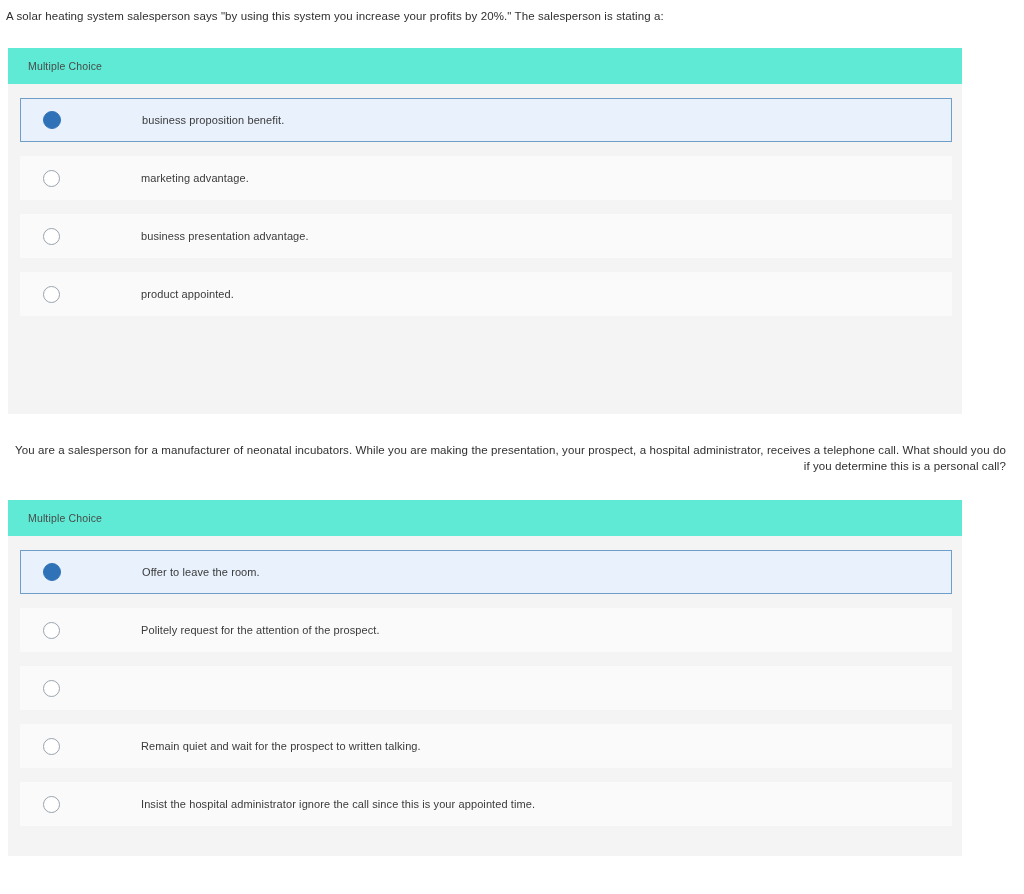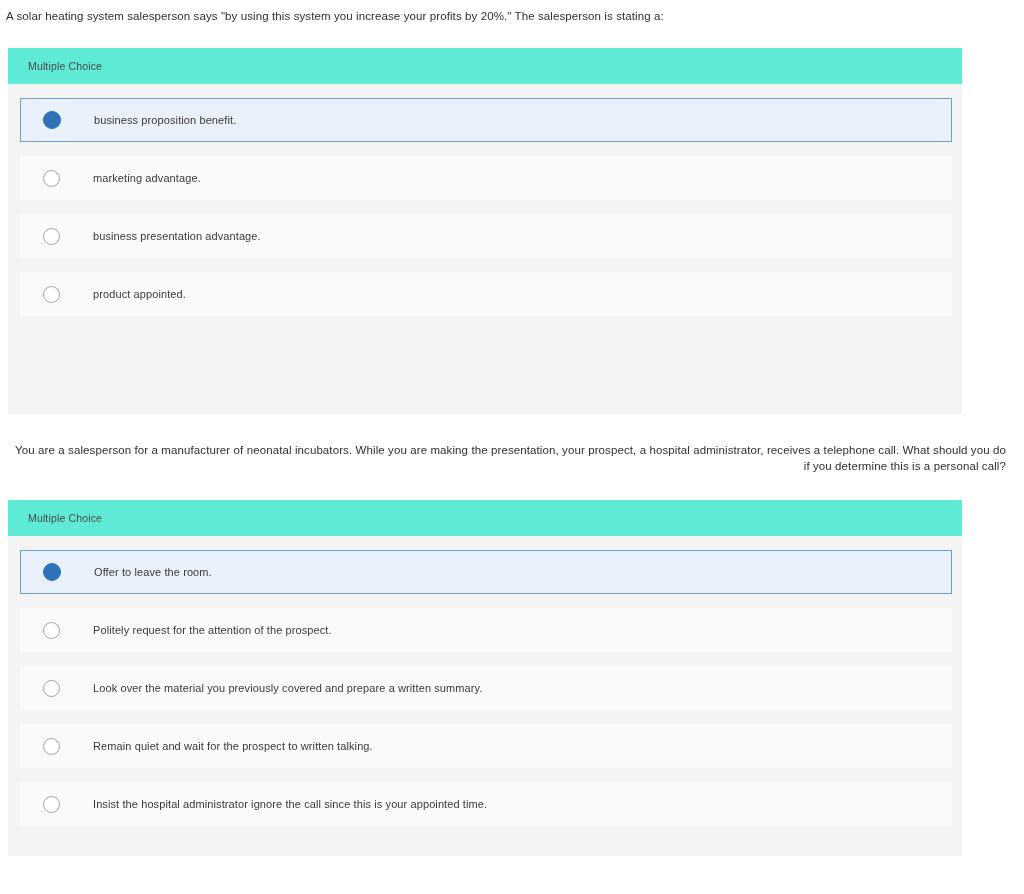--- a/index.html
+++ b/index.html
@@ -83,20 +83,21 @@
     position: relative;
     height: 44px;
     margin-bottom: 14px;
     display: flex;
     align-items: center;
     background: #fafafa;
     border: 1px solid transparent;
     box-sizing: border-box;
     padding-left: 22px;
     cursor: pointer;
+    gap: 48px;
   }
 
   .option-row:last-child {
     margin-bottom: 0;
   }
 
   .option-row.selected {
     background: #e8f1fc;
     border: 1px solid #6f9ec9;
   }
@@ -176,21 +177,20 @@
         <span class="option-label">Offer to leave the room.</span>
       </div>
 
       <div class="option-row">
         <span class="radio"></span>
         <span class="option-label">Politely request for the attention of the prospect.</span>
       </div>
 
       <div class="option-row">
         <span class="radio"></span>
-        <span class="option-label">Look over the material you previously covered and prepare a written summary.</span>
       </div>
 
       <div class="option-row">
         <span class="radio"></span>
         <span class="option-label">Remain quiet and wait for the prospect to written talking.</span>
       </div>
 
       <div class="option-row">
         <span class="radio"></span>
         <span class="option-label">Insist the hospital administrator ignore the call since this is your appointed time.</span>

